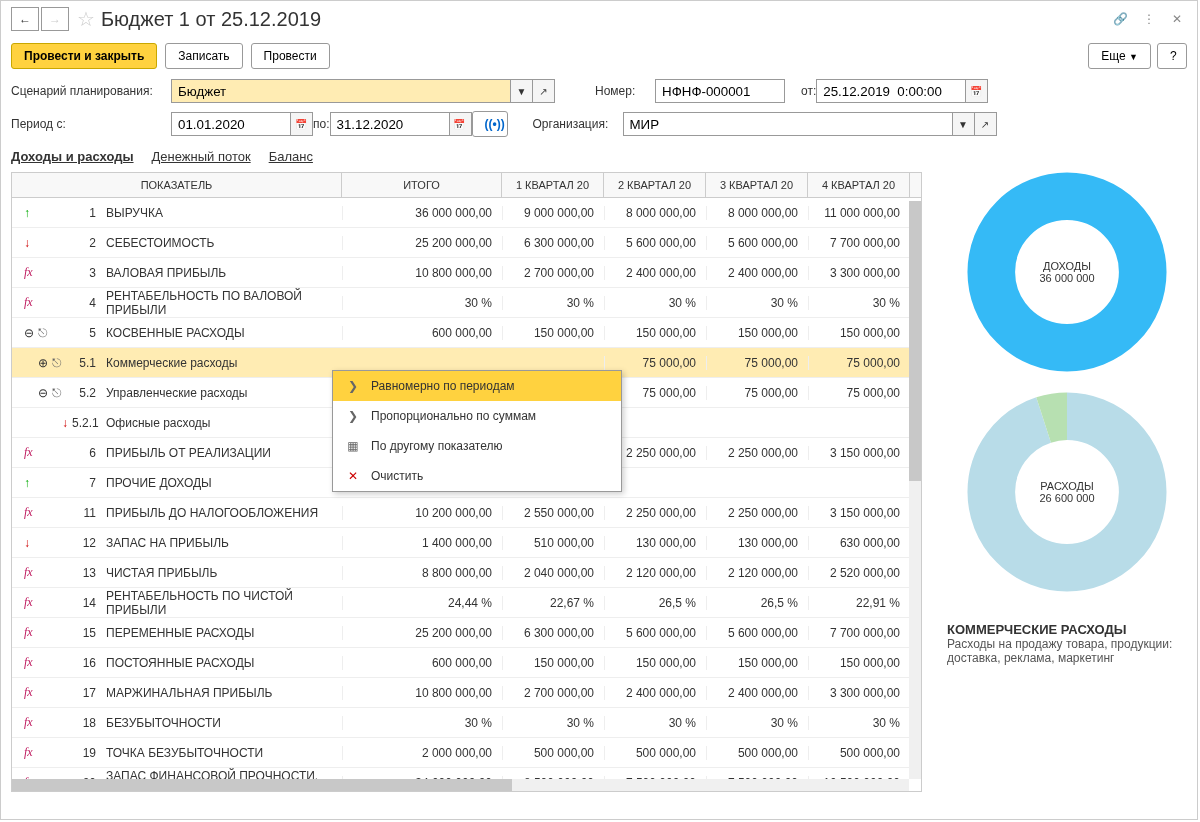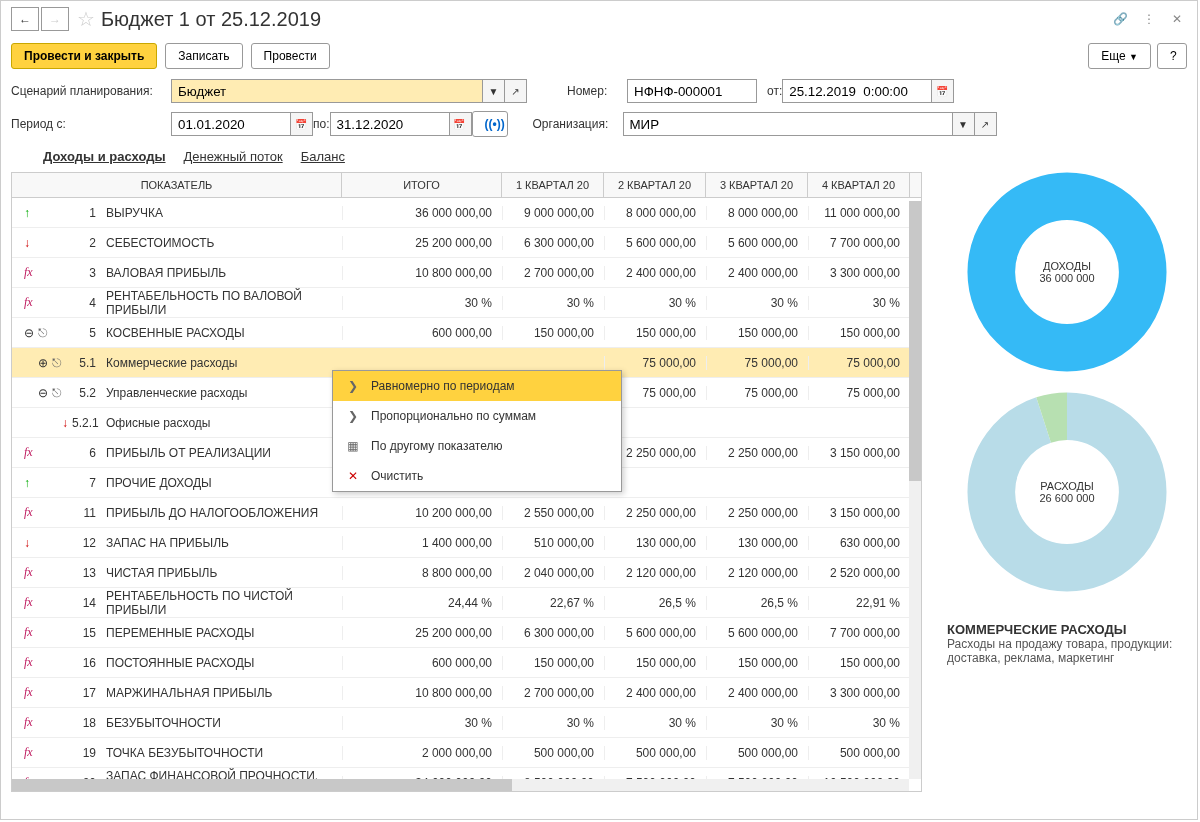--- a/index.html
+++ b/index.html
@@ -13,22 +13,22 @@
 .icon-btn { width: 20px; height: 20px; display: flex; align-items: center; justify-content: center; cursor: pointer; color: #888; }
 .toolbar { display: flex; align-items: center; padding: 6px 10px; gap: 8px; }
 .btn { border: 1px solid #999; background: #fff; padding: 5px 12px; cursor: pointer; border-radius: 3px; font-size: 12px; }
 .btn-primary { background: #ffd23f; border-color: #c9a700; font-weight: bold; }
 .btn-group { margin-left: auto; display: flex; gap: 6px; }
 .form-row { display: flex; align-items: center; padding: 4px 10px; }
 .form-label { min-width: 160px; }
 .input-wrap { display: flex; align-items: center; }
 .form-input { border: 1px solid #999; padding: 3px 6px; height: 24px; background: #fff; }
 .input-btn { width: 22px; height: 24px; border: 1px solid #999; border-left: 0; background: #f5f5f5; display: flex; align-items: center; justify-content: center; cursor: pointer; font-size: 10px; }
-.scenario-input { background: #ffecb3; width: 312px; }
-.tabs { display: flex; gap: 18px; padding: 8px 10px; font-size: 13px; margin-left: 32px; }
+.scenario-input { background: #ffecb3; width: 340px; }
+.tabs { display: flex; gap: 18px; padding: 8px 10px; font-size: 13px; }
 .tab { color: #333; cursor: pointer; text-decoration: underline; }
 .tab.active { font-weight: bold; }
 .grid-area { display: flex; padding: 0 10px 10px; gap: 25px; height: 630px; }
 .grid-container { flex: 1; border: 1px solid #ccc; display: flex; flex-direction: column; position: relative; overflow: hidden; }
 .grid-header { display: flex; background: #f8f8f8; border-bottom: 1px solid #ccc; font-size: 11px; }
 .gh-cell { padding: 6px 4px; text-align: center; border-right: 1px solid #ccc; }
 .gh-indicator { width: 330px; }
 .gh-total { width: 160px; }
 .gh-q { width: 102px; }
 .grid-body { overflow-y: auto; flex: 1; position: relative; }
@@ -91,21 +91,21 @@
   <div class="form-row">
     <div class="form-label">Сценарий планирования:</div>
     <div class="input-wrap">
       <input class="form-input scenario-input" value="Бюджет" style="">
       <div class="input-btn">▼</div>
       <div class="input-btn">↗</div>
     </div>
     <div style="width:40px"></div>
     <div style="min-width:60px">Номер:</div>
     <input class="form-input" style="width: 130px;" value="НФНФ-000001">
-    <div style="margin-left:10px">от:</div>
+    <div style="margin-left:16px">от:</div>
     <div class="input-wrap">
       <input class="form-input" style="width: 150px;" value="25.12.2019  0:00:00">
       <div class="input-btn">📅</div>
     </div>
   </div>
 
   <div class="form-row">
     <div class="form-label">Период с:</div>
     <div class="input-wrap">
       <input class="form-input" style="width: 120px;" value="01.01.2020">

